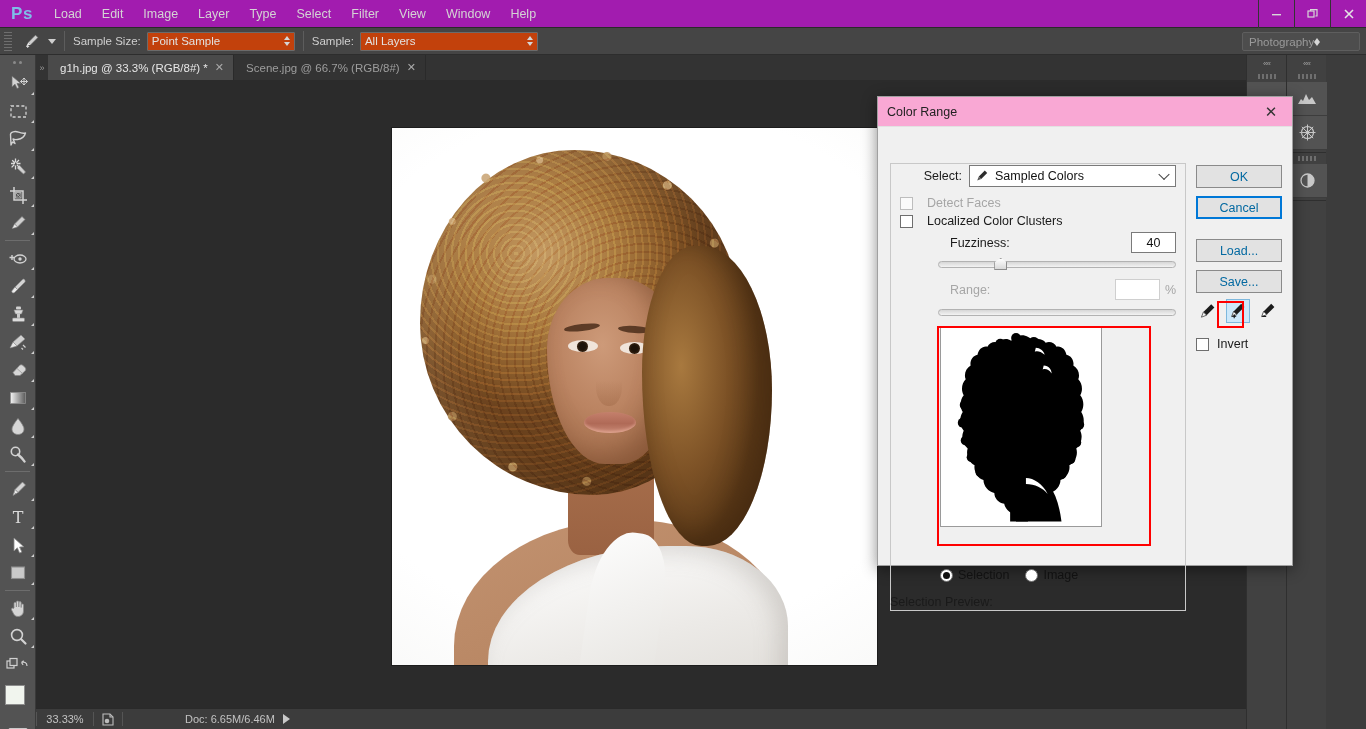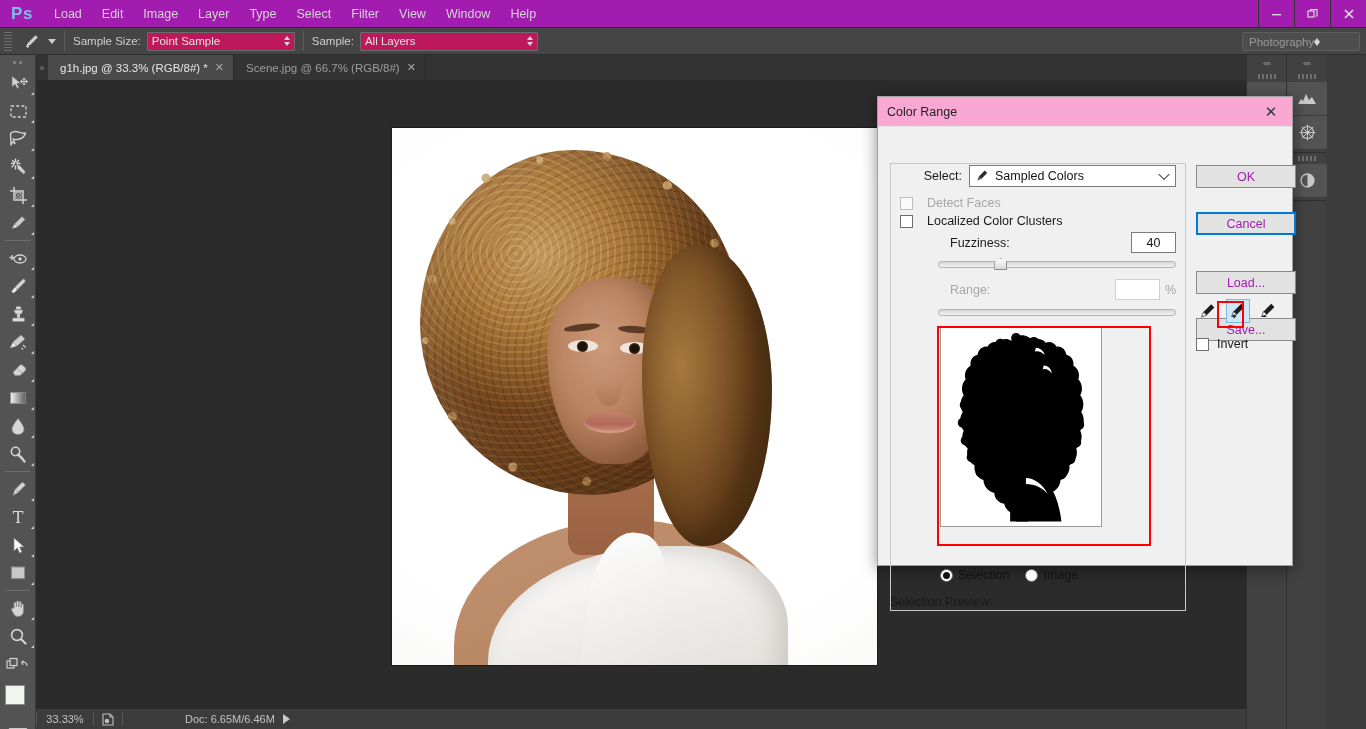--- a/index.html
+++ b/index.html
@@ -48,21 +48,21 @@
   .tool-preset {
     width: 28px; height: 22px; display: flex; align-items: center; justify-content: center;
   }
   .caret-dn {
     width: 0; height: 0; border-left: 4px solid transparent; border-right: 4px solid transparent;
     border-top: 5px solid #cfcfcf; margin-left: 3px;
   }
   .vsep { width: 1px; height: 20px; background: #5d5d5d; margin: 0 8px; }
   .opt-label { color: #cfcfcf; font-size: 11.5px; margin-right: 6px; white-space: nowrap; }
   .opt-select {
-    height: 19px; background: #be185d; border: 1px solid #6b6b6b; border-radius: 1px;
+    height: 19px; background: #c2410c; border: 1px solid #6b6b6b; border-radius: 1px;
     color: #e2e2e2; font-size: 11.5px;
     display: flex; align-items: center; padding: 0 4px; position: relative;
   }
   .opt-select .spin {
     position: absolute; right: 4px; top: 50%; transform: translateY(-50%);
     display: flex; flex-direction: column; gap: 2px;
   }
   .spin i {
     display: block; width: 0; height: 0;
     border-left: 3.5px solid transparent; border-right: 3.5px solid transparent;
@@ -356,23 +356,23 @@
   }
   .radio { display: flex; align-items: center; gap: 5px; font-size: 12.5px; color: #111; }
   .rbtn {
     width: 13px; height: 13px; border-radius: 50%; background: #fff; border: 1px solid #6e6e6e;
     display: flex; align-items: center; justify-content: center;
   }
   .rbtn .dot { width: 7px; height: 7px; border-radius: 50%; background: #111; }
 
   .btncol { position: absolute; left: 318px; top: 38px; width: 86px; }
   .btn {
-    width: 100px; height: 23px; background: #e2e2e2; border: 1px solid #8a8a8a;
+    width: 86px; height: 23px; background: #e2e2e2; border: 1px solid #8a8a8a;
     display: flex; align-items: center; justify-content: center;
-    font-size: 12.5px; color: #a21caf; margin-bottom: 24px;
+    font-size: 12.5px; color: #0369a1; margin-bottom: 8px;
   }
   .btn.focus { border: 2px solid #0078d7; }
   .eyedroppers {
     position: absolute; left: 318px; top: 172px; width: 86px;
     display: flex; align-items: center; gap: 6px;
   }
   .eyed {
     width: 24px; height: 24px; display: flex; align-items: center; justify-content: center;
     background: transparent; border: 1px solid transparent;
   }

